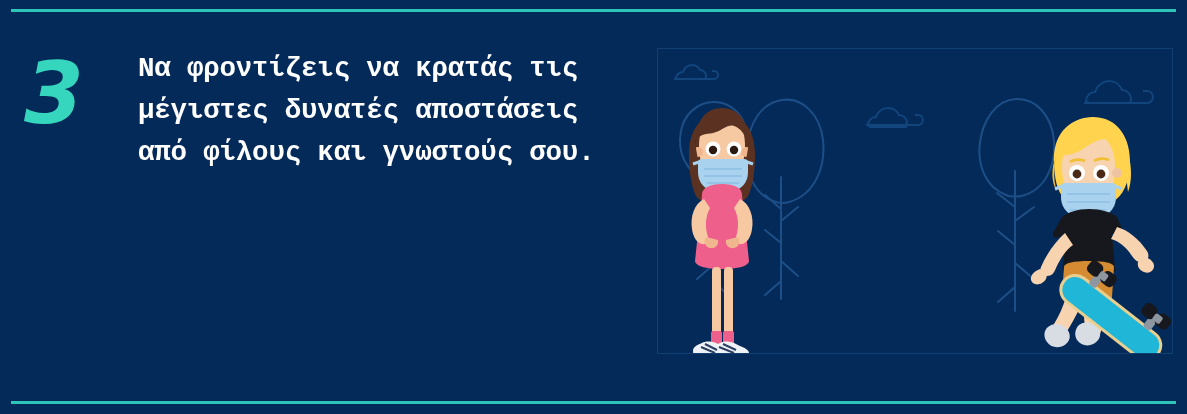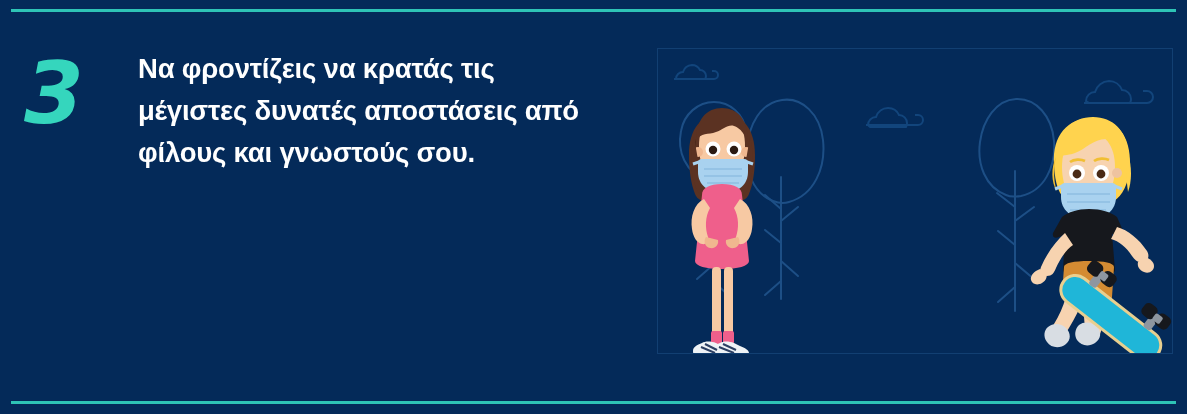--- a/index.html
+++ b/index.html
@@ -45,21 +45,21 @@
     user-select: none;
   }
 
   
   #tip-text {
     position: absolute;
     left: 138px;
     top: 48px;
     width: 470px;
     color: #ffffff;
-    font-family: Liberation Sans, sans-serif;
+    font-family: Liberation Mono, monospace;
     font-size: 27.5px;
     font-weight: bold;
     line-height: 42px;
     letter-spacing: -0.2px;
   }
 
   
   #illustration-panel {
     position: absolute;
     left: 657px;

